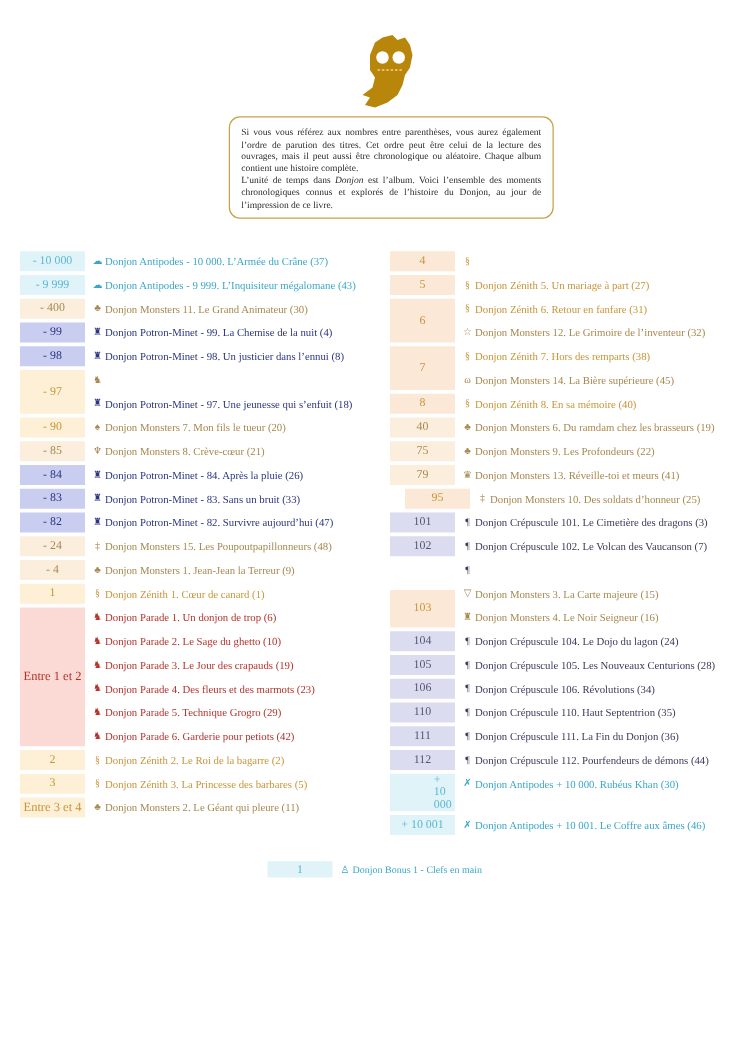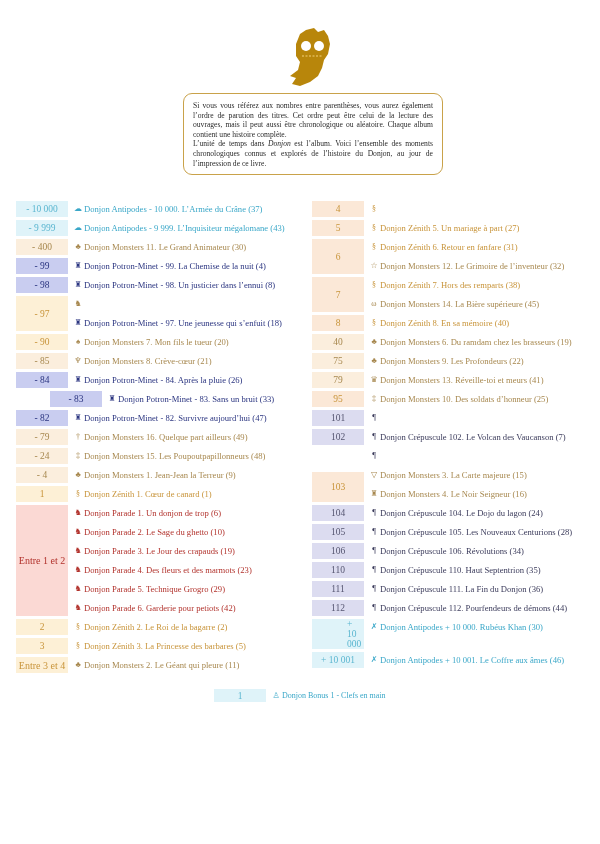--- a/index.html
+++ b/index.html
@@ -128,43 +128,34 @@
     <div class="group">
       <div class="cell" style="background: rgb(201, 205, 240); color: rgb(43, 53, 128);">- 84</div>
       <div class="entries">
         <div class="entry" style="color: rgb(43, 53, 128);">
           <span class="ico">♜</span>
           <span>Donjon Potron-Minet - 84. Après la pluie (26)</span>
         </div>
       </div>
     </div>
     <div class="group">
-      <div class="cell" style="background: rgb(201, 205, 240); color: rgb(43, 53, 128); margin-left: 34px;">- 83</div>
+      <div class="cell" style="background: rgb(201, 205, 240); color: rgb(43, 53, 128);">- 83</div>
       <div class="entries">
         <div class="entry" style="color: rgb(43, 53, 128);">
           <span class="ico">♜</span>
           <span>Donjon Potron-Minet - 83. Sans un bruit (33)</span>
         </div>
       </div>
     </div>
     <div class="group">
       <div class="cell" style="background: rgb(201, 205, 240); color: rgb(43, 53, 128);">- 82</div>
       <div class="entries">
         <div class="entry" style="color: rgb(43, 53, 128);">
           <span class="ico">♜</span>
           <span>Donjon Potron-Minet - 82. Survivre aujourd’hui (47)</span>
-        </div>
-      </div>
-    </div>
-    <div class="group">
-      <div class="cell" style="background: rgb(251, 238, 221); color: rgb(167, 136, 79);">- 79</div>
-      <div class="entries">
-        <div class="entry" style="color: rgb(167, 136, 79);">
-          <span class="ico">†</span>
-          <span>Donjon Monsters 16. Quelque part ailleurs (49)</span>
         </div>
       </div>
     </div>
     <div class="group">
       <div class="cell" style="background: rgb(251, 238, 221); color: rgb(167, 136, 79);">- 24</div>
       <div class="entries">
         <div class="entry" style="color: rgb(167, 136, 79);">
           <span class="ico">‡</span>
           <span>Donjon Monsters 15. Les Poupoutpapillonneurs (48)</span>
         </div>
@@ -319,33 +310,34 @@
     <div class="group">
       <div class="cell" style="background: rgb(251, 238, 221); color: rgb(167, 136, 79);">79</div>
       <div class="entries">
         <div class="entry" style="color: rgb(167, 136, 79);">
           <span class="ico">♛</span>
           <span>Donjon Monsters 13. Réveille-toi et meurs (41)</span>
         </div>
       </div>
     </div>
     <div class="group">
-      <div class="cell" style="background: rgb(251, 232, 215); color: rgb(200, 148, 58);">95</div>
+      <div class="cell" style="background: rgb(251, 232, 215); color: rgb(200, 148, 58); margin-left: 12px;">95</div>
       <div class="entries">
         <div class="entry" style="color: rgb(167, 136, 79);">
           <span class="ico">‡</span>
           <span>Donjon Monsters 10. Des soldats d’honneur (25)</span>
         </div>
       </div>
     </div>
     <div class="group">
       <div class="cell" style="background: rgb(220, 220, 240); color: rgb(85, 85, 112);">101</div>
       <div class="entries">
         <div class="entry" style="color: rgb(59, 59, 91);">
           <span class="ico">¶</span>
+          <span>Donjon Crépuscule 101. Le Cimetière des dragons (3)</span>
         </div>
       </div>
     </div>
     <div class="group">
       <div class="cell" style="background: rgb(220, 220, 240); color: rgb(85, 85, 112);">102</div>
       <div class="entries">
         <div class="entry" style="color: rgb(59, 59, 91);">
           <span class="ico">¶</span>
           <span>Donjon Crépuscule 102. Le Volcan des Vaucanson (7)</span>
         </div>

